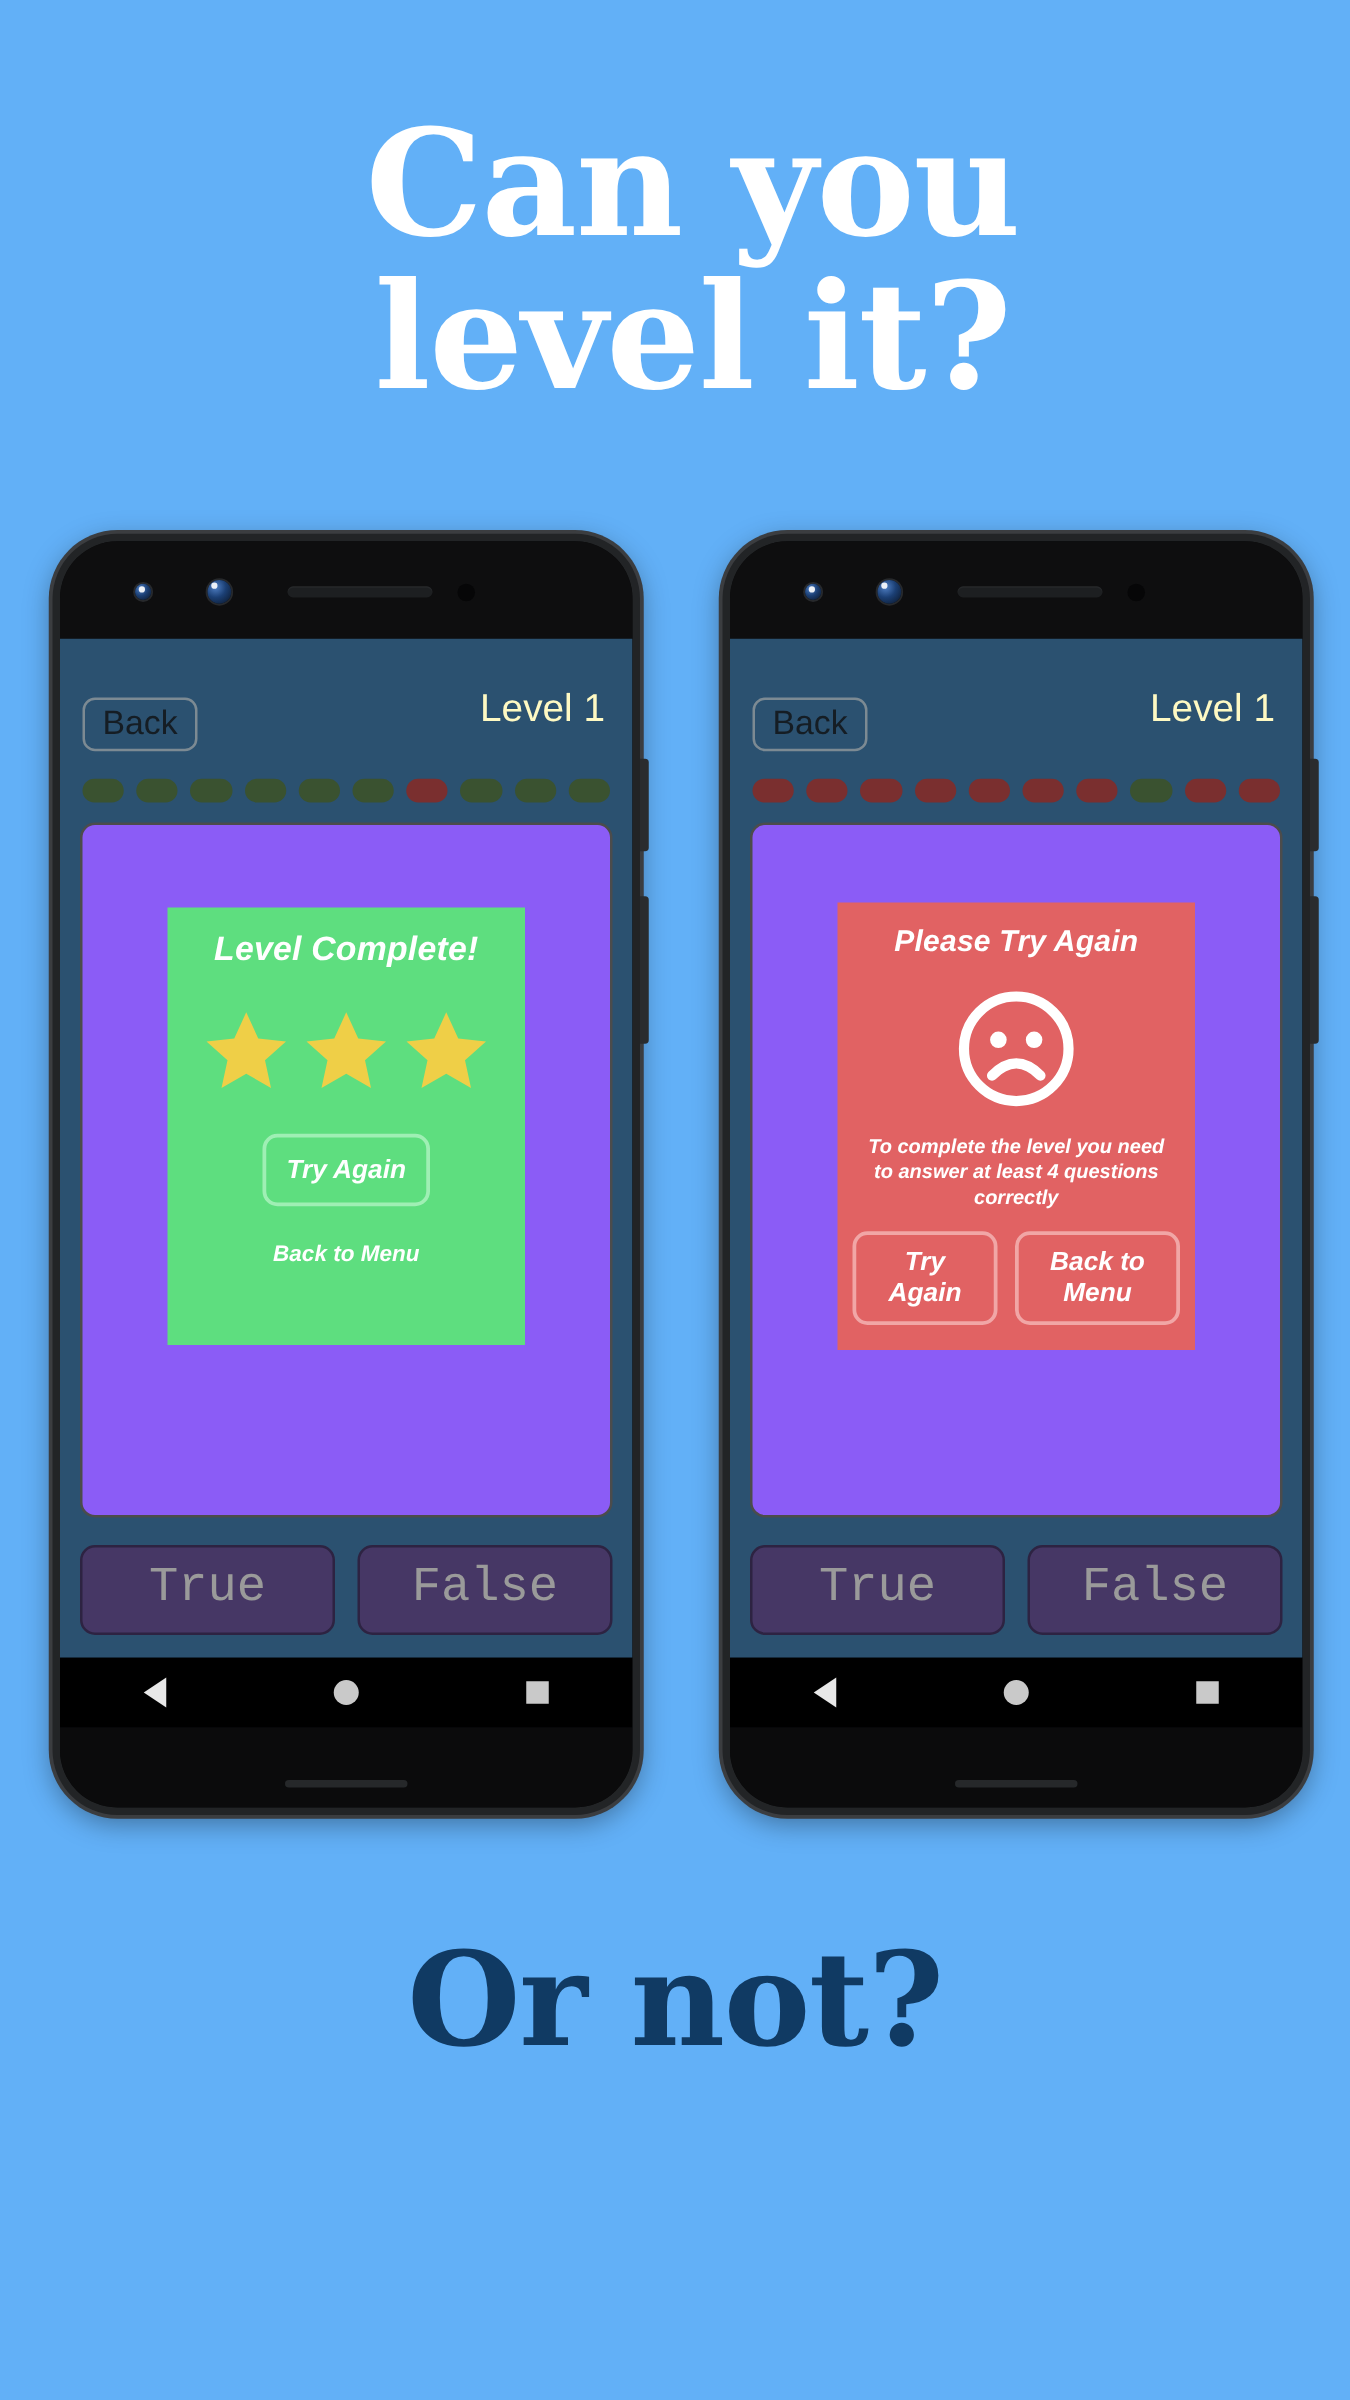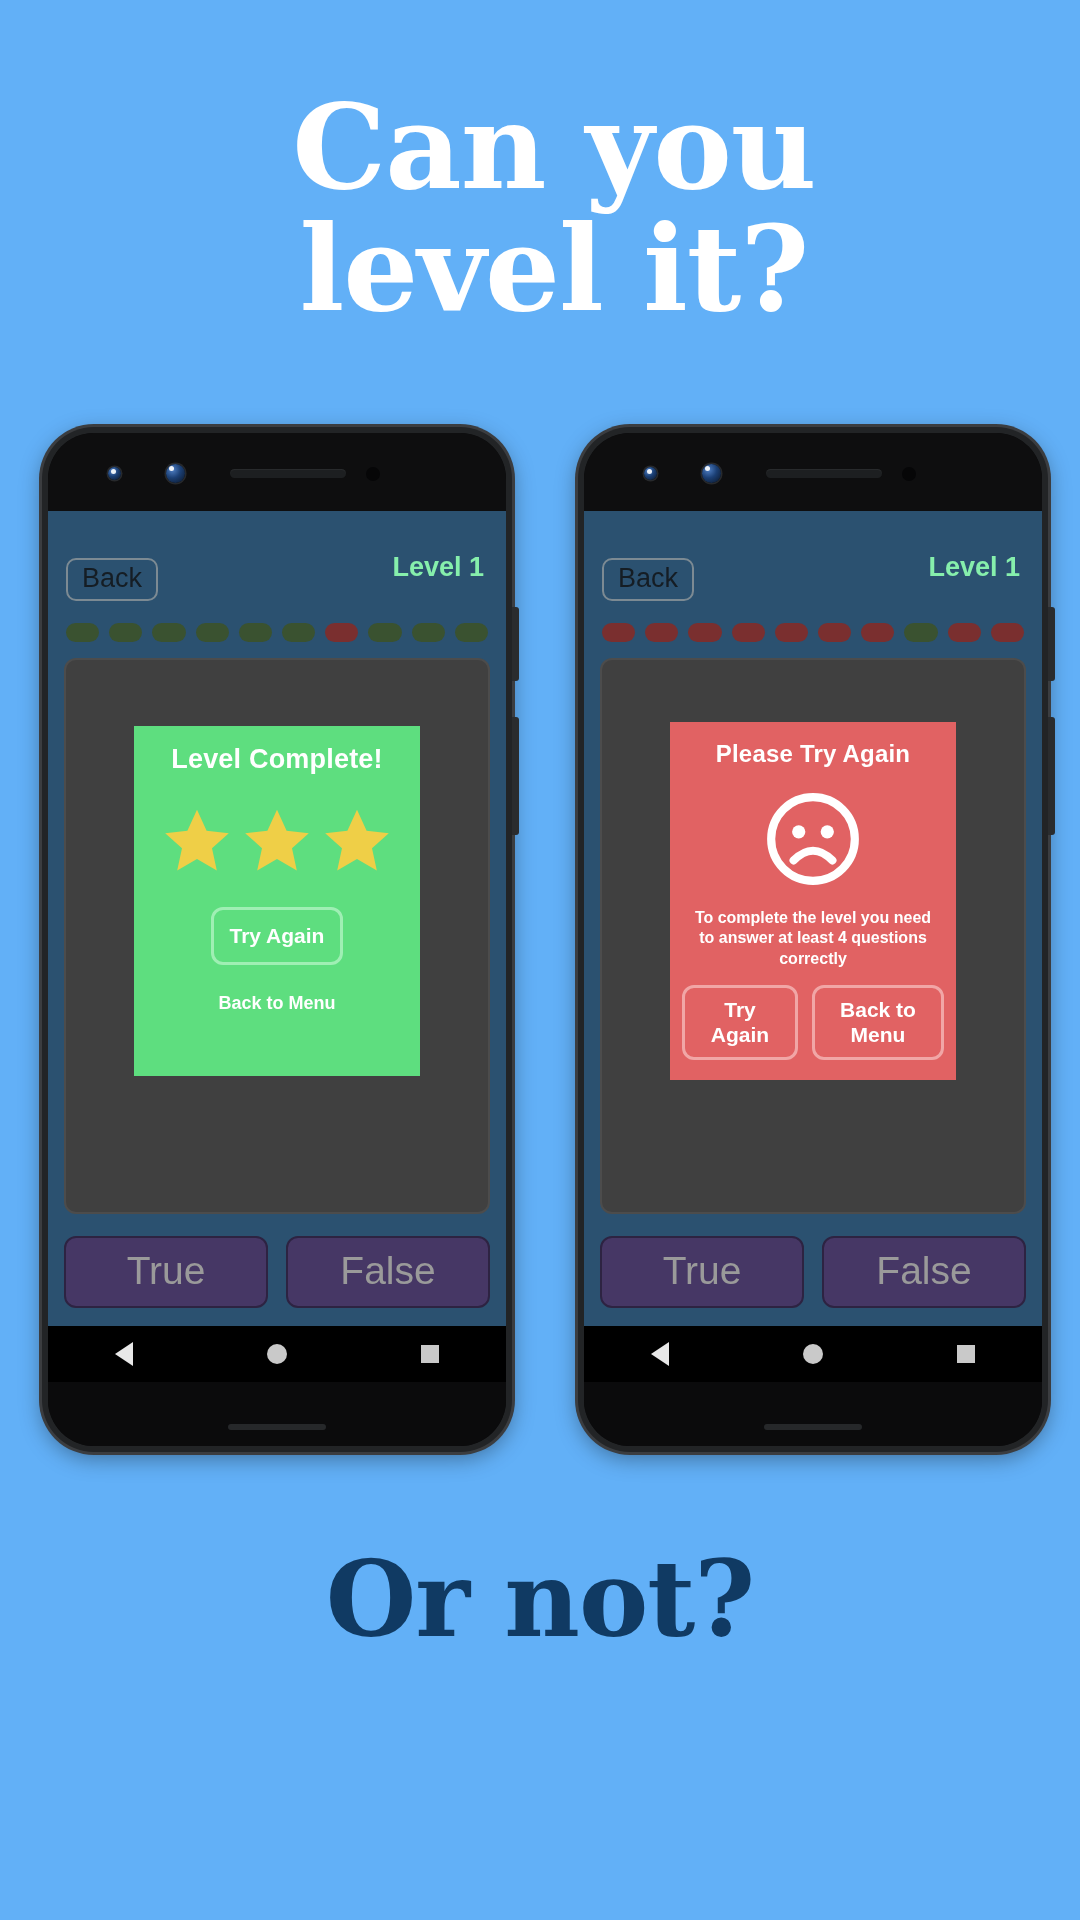--- a/index.html
+++ b/index.html
@@ -190,23 +190,23 @@
     border-radius: 10px;
     color: #151d24;
     font-size: 27px;
     padding: 5px 14px 7px;
     background: transparent;
     line-height: 1;
     font-family: "Liberation Sans", sans-serif;
     margin-top: 25px;
   }
   .level-label {
-    color: #86efac;
-    font-size: 27px;
-    font-weight: 700;
+    color: #fef9c3;
+    font-size: 31px;
+    font-weight: 400;
     padding-right: 4px;
   }
 
   
   .pills {
     display: flex;
     gap: 10px;
     padding: 22px 4px 0 4px;
     flex: 0 0 auto;
   }
@@ -214,26 +214,27 @@
     flex: 1 1 0;
     height: 19px;
     border-radius: 10px;
   }
   .pill.correct { background: #3a5230; }
   .pill.wrong   { background: #7a2f2f; }
 
   
   .panel {
     margin: 16px 2px 0 2px;
-    background: #404040;
+    background: #8b5cf6;
     border: 2px solid #4c4c4c;
     border-radius: 12px;
     flex: 1 1 auto;
     position: relative;
     overflow: hidden;
+    font-style: italic;
   }
 
   
   .result-card {
     position: absolute;
     left: 50%;
     transform: translateX(-50%);
     width: 286px;
     text-align: center;
     padding: 18px 12px 20px;
@@ -339,21 +340,21 @@
   .answer-btn {
     flex: 1 1 0;
     background: #463765;
     border: 2px solid #2d2342;
     border-radius: 12px;
     color: #9a9a9a;
     font-size: 39px;
     padding: 13px 0 16px;
     text-align: center;
     line-height: 1;
-    font-family: Liberation Sans, sans-serif;
+    font-family: Liberation Mono, monospace;
   }
 </style>
 </head>
 <body>
 
 <div class="headline">
   <span class="l1">Can you</span>
   <span class="l2">level it?</span>
 </div>
 

